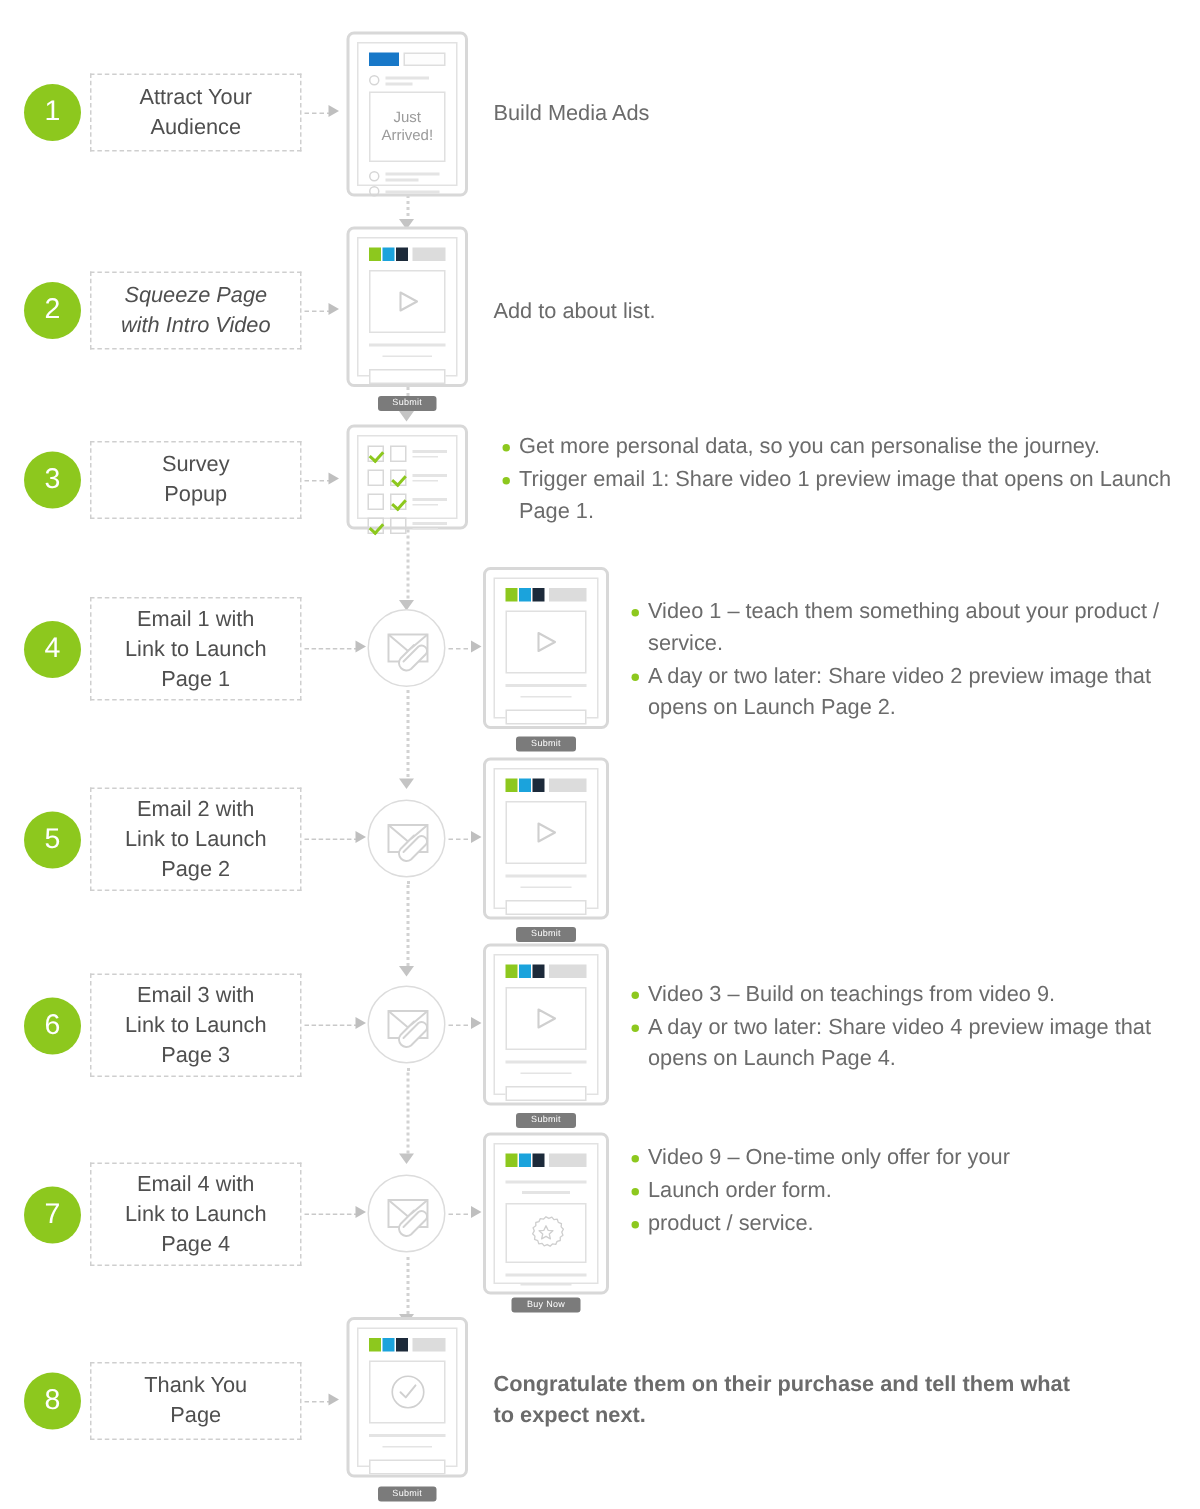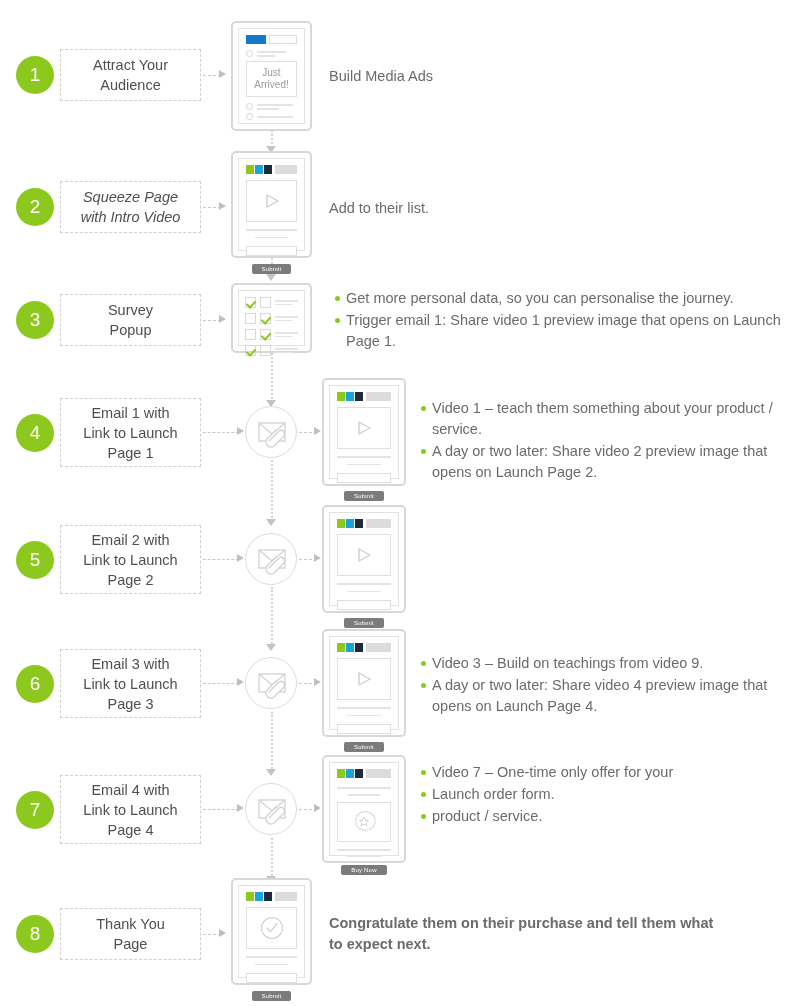--- a/index.html
+++ b/index.html
@@ -233,21 +233,21 @@
         <div class="sq blue" style="width:20px;"></div>
         <div class="url-bar white"></div>
       </div>
       <div class="ad-row">
         <div class="circ"></div>
         <div class="ad-lines">
           <div class="line" style="height:2px; width:72%;"></div>
           <div class="line" style="height:2px; width:45%;"></div>
         </div>
       </div>
-      <div class="ad-img" style="height:36px; white-space:pre-line;">Just
+      <div class="ad-img" style="height:47px; white-space:pre-line;">Just
 Arrived!</div>
       <div class="ad-row" style="margin-top:6px; margin-bottom:3px;">
         <div class="circ"></div>
         <div class="ad-lines">
           <div class="line" style="height:2px; width:90%;"></div>
           <div class="line" style="height:2px; width:55%;"></div>
         </div>
       </div>
       <div class="ad-row" style="margin-bottom:0;">
         <div class="circ"></div>
@@ -288,21 +288,21 @@
       <div class="line" style="height:2px; width:100%; margin-top:7px;"></div>
       <div class="line" style="height:1px; width:64%; margin:6px auto 0;"></div>
       <div class="field" style="height:10px; margin-top:8px;"></div>
       <div class="btn-grey" style="margin-top:8px;">Submit</div>
     </div>
   </div>
 
   <div class="desc" style="left:329px; top:198px; width:300px;">
     <ul>
       <li style="padding-left:0;">
-        <span>Add to their list.</span>
+        <span>Add to about list.</span>
       </li>
     </ul>
   </div>
 
   <div class="num-badge" style="left:16px; top:301px;">3</div>
   <div class="label-box" style="left:60px; top:294px; width:141px; height:52px; white-space:pre-line;">Survey
 Popup</div>
   <div class="h-dash" style="left:203px; top:320px; width:18px;"></div>
   <div class="arrow-right" style="left:219px; top:315px;"></div>
 
@@ -527,21 +527,21 @@
       </div>
       <div class="line" style="height:2px; width:100%; margin-top:7px;"></div>
       <div class="line" style="height:1px; width:64%; margin:5px auto 0;"></div>
       <div class="btn-grey" style="margin-top:8px;">Buy Now</div>
     </div>
   </div>
 
   <div class="desc" style="left:419px; top:762px; width:375px;">
     <ul>
       <li class="bulleted">
-        <span>Video 7 – One-time only offer for your</span>
+        <span>Video 9 – One-time only offer for your</span>
       </li>
       <li class="bulleted">
         <span>Launch order form.</span>
       </li>
       <li class="bulleted">
         <span>product / service.</span>
       </li>
     </ul>
   </div>
 

